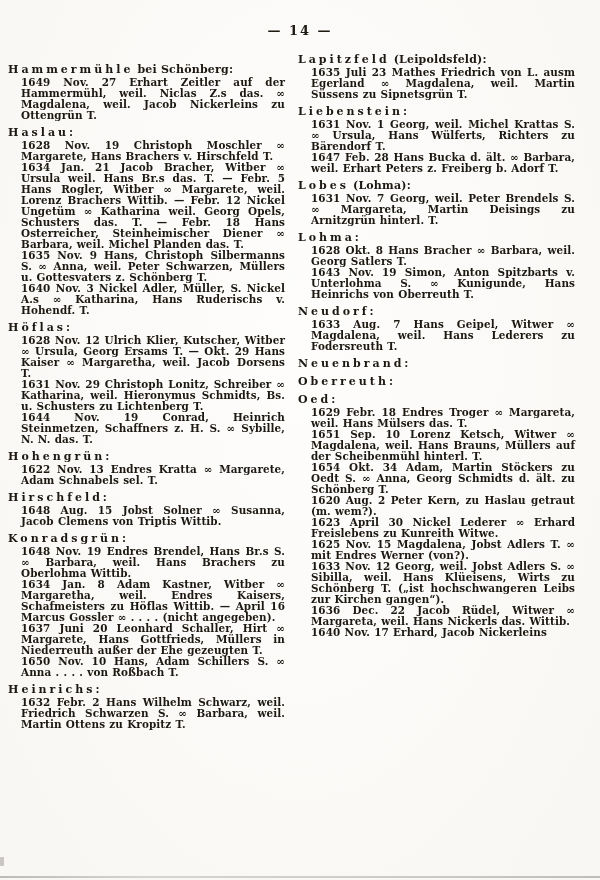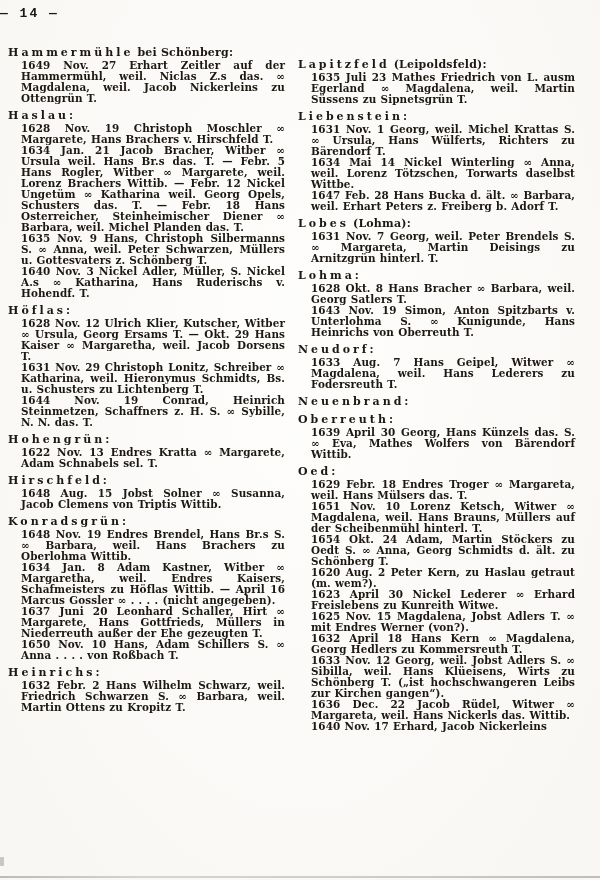--- a/index.html
+++ b/index.html
@@ -12,32 +12,32 @@
     width: 600px; height: 880px;
     background: #fcfbf8;
     background-image:
       radial-gradient(ellipse at 50% 40%, rgba(255,255,255,0.6) 0%, rgba(0,0,0,0.015) 90%);
     font-family: "DejaVu Serif", "Liberation Serif", serif;
     font-weight: 700;
     color: #1d1811;
     box-sizing: border-box;
   }
   .pageno {
-    padding-top: 6px;
+    text-align: center;
+    padding-top: 23px;
     font-size: 13px;
     letter-spacing: 2px;
-    font-family: Liberation Mono, monospace;
   }
   .cols {
     display: flex;
     padding: 0 8px;
     gap: 13px;
     margin-top: 10px;
   }
-  .col { width: 277px; box-sizing: border-box; margin-top: 22px; }
+  .col { width: 277px; box-sizing: border-box; }
   .col-left { margin-top: 10px; }
   .heading {
     font-size: 11px;
     line-height: 13px;
     margin: 5px 0 1px 0;
     white-space: nowrap;
   }
   .heading .sp { letter-spacing: 3px; }
   .heading .sfx { letter-spacing: 0.2px; }
   .entry {
@@ -94,40 +94,37 @@
         <p class="entry">1637 Juni 20 Leonhard Schaller, Hirt ∞ Margarete, Hans Gottfrieds, Müllers in Niederreuth außer der Ehe gezeugten T.</p>
         <p class="entry">1650 Nov. 10 Hans, Adam Schillers S. ∞ Anna . . . . von Roßbach T.</p>
         <div class="heading"><span class="sp">Heinrichs</span><span class="sfx">:</span></div>
         <p class="entry">1632 Febr. 2 Hans Wilhelm Schwarz, weil. Friedrich Schwarzen S. ∞ Barbara, weil. Martin Ottens zu Kropitz T.</p>
       </div>
     <div class="col col-right">
         <div class="heading"><span class="sp">Lapitzfeld</span><span class="sfx"> (Leipoldsfeld):</span></div>
         <p class="entry">1635 Juli 23 Mathes Friedrich von L. ausm Egerland ∞ Magdalena, weil. Martin Süssens zu Sipnetsgrün T.</p>
         <div class="heading"><span class="sp">Liebenstein</span><span class="sfx">:</span></div>
         <p class="entry">1631 Nov. 1 Georg, weil. Michel Krattas S. ∞ Ursula, Hans Wülferts, Richters zu Bärendorf T.</p>
-        <p class="entry">1634 Mai 14 Nickel Winterling ∞ Anna, weil. Lorenz Tötzschen, Torwarts daselbst Wittbe.</p>
         <p class="entry">1647 Feb. 28 Hans Bucka d. ält. ∞ Barbara, weil. Erhart Peters z. Freiberg b. Adorf T.</p>
         <div class="heading"><span class="sp">Lobes</span><span class="sfx"> (Lohma):</span></div>
         <p class="entry">1631 Nov. 7 Georg, weil. Peter Brendels S. ∞ Margareta, Martin Deisings zu Arnitzgrün hinterl. T.</p>
         <div class="heading"><span class="sp">Lohma</span><span class="sfx">:</span></div>
         <p class="entry">1628 Okt. 8 Hans Bracher ∞ Barbara, weil. Georg Satlers T.</p>
         <p class="entry">1643 Nov. 19 Simon, Anton Spitzbarts v. Unterlohma S. ∞ Kunigunde, Hans Heinrichs von Oberreuth T.</p>
         <div class="heading"><span class="sp">Neudorf</span><span class="sfx">:</span></div>
         <p class="entry">1633 Aug. 7 Hans Geipel, Witwer ∞ Magdalena, weil. Hans Lederers zu Fodersreuth T.</p>
         <div class="heading"><span class="sp">Neuenbrand</span><span class="sfx">:</span></div>
         <div class="heading"><span class="sp">Oberreuth</span><span class="sfx">:</span></div>
-        <p class="entry">1639 April 30 Georg, Hans Künzels das. S. ∞ Eva, Mathes Wolfers von Bärendorf Wittib.</p>
         <div class="heading"><span class="sp">Oed</span><span class="sfx">:</span></div>
         <p class="entry">1629 Febr. 18 Endres Troger ∞ Margareta, weil. Hans Mülsers das. T.</p>
-        <p class="entry">1651 Nov. 10 Lorenz Ketsch, Witwer ∞ Magdalena, weil. Hans Brauns, Müllers auf der Scheibenmühl hinterl. T.</p>
-        <p class="entry">1654 Okt. 24 Adam, Martin Stöckers zu Oedt S. ∞ Anna, Georg Schmidts d. ält. zu Schönberg T.</p>
+        <p class="entry">1651 Sep. 10 Lorenz Ketsch, Witwer ∞ Magdalena, weil. Hans Brauns, Müllers auf der Scheibenmühl hinterl. T.</p>
+        <p class="entry">1654 Okt. 34 Adam, Martin Stöckers zu Oedt S. ∞ Anna, Georg Schmidts d. ält. zu Schönberg T.</p>
         <p class="entry">1620 Aug. 2 Peter Kern, zu Haslau getraut (m. wem?).</p>
         <p class="entry">1623 April 30 Nickel Lederer ∞ Erhard Freislebens zu Kunreith Witwe.</p>
         <p class="entry">1625 Nov. 15 Magdalena, Jobst Adlers T. ∞ mit Endres Werner (von?).</p>
-        <p class="entry">1632 April 18 Hans Kern ∞ Magdalena, Georg Hedlers zu Kommersreuth T.</p>
         <p class="entry">1633 Nov. 12 Georg, weil. Jobst Adlers S. ∞ Sibilla, weil. Hans Klüeisens, Wirts zu Schönberg T. („ist hochschwangeren Leibs zur Kirchen gangen“).</p>
         <p class="entry">1636 Dec. 22 Jacob Rüdel, Witwer ∞ Margareta, weil. Hans Nickerls das. Wittib.</p>
         <p class="entry">1640 Nov. 17 Erhard, Jacob Nickerleins</p>
       </div>
   </div>
   <div class="scan-mark-left"></div>
   <div class="scan-edge-bottom"></div>
 </div>
 
 </body></html>

